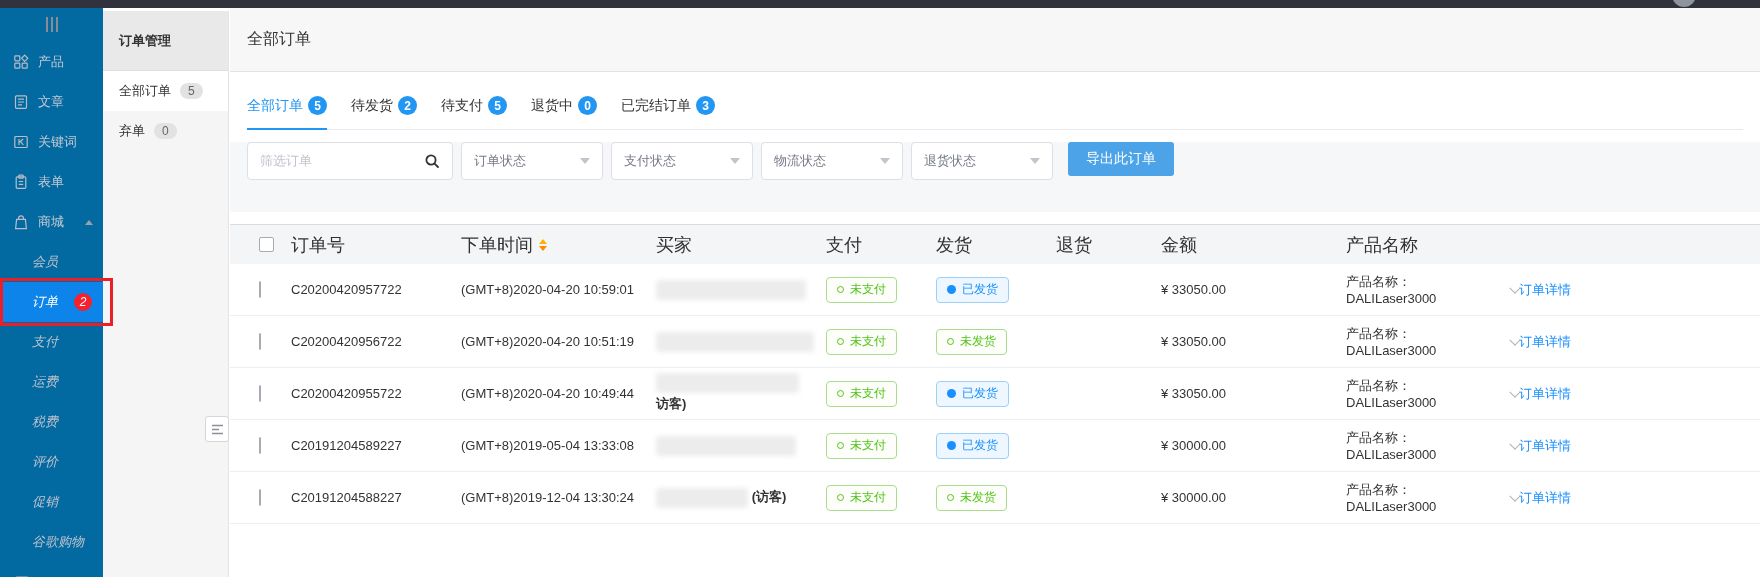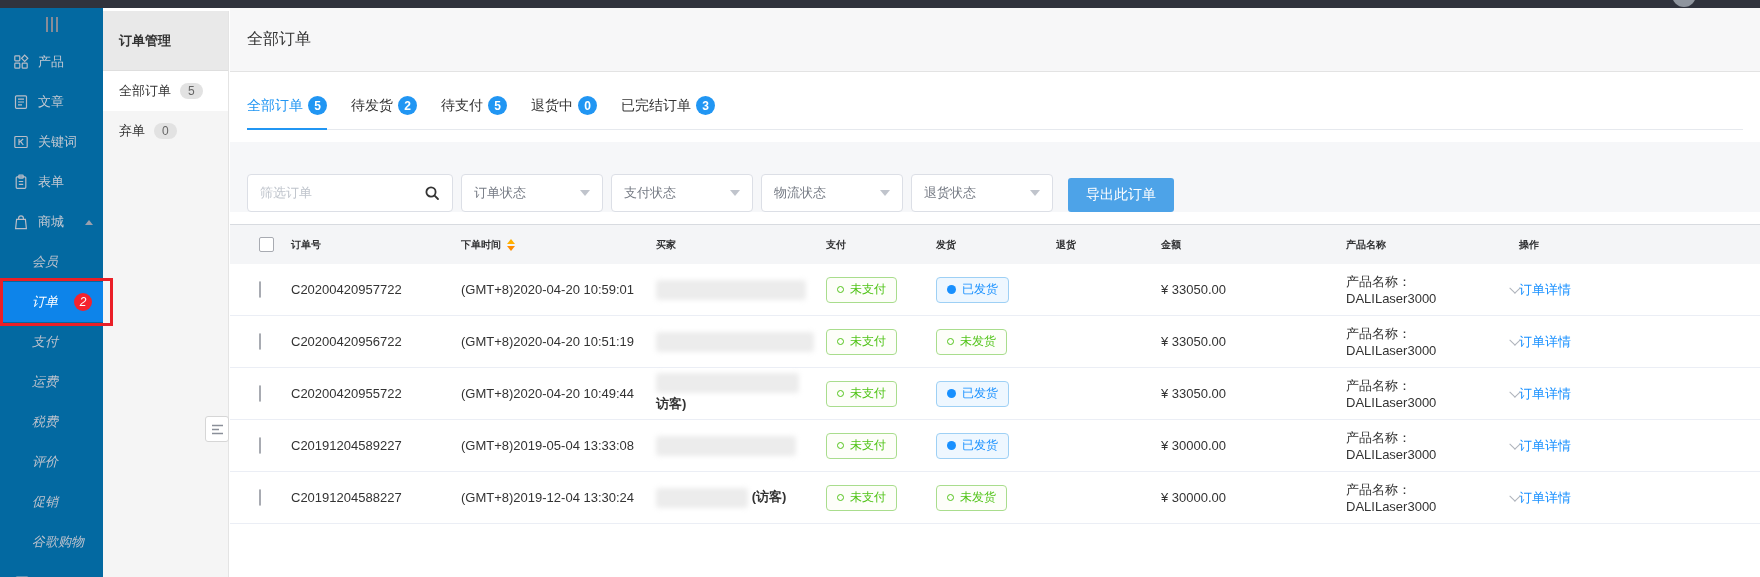--- a/index.html
+++ b/index.html
@@ -37,31 +37,31 @@
   .collapse-btn { position:absolute; left:205px; top:416px; width:24px; height:26px; background:#fff;
     border:1px solid #d6d6d6; border-radius:3px; z-index:7; display:flex; align-items:center; justify-content:center; cursor:pointer; }
   
   .main { position:absolute; left:230px; top:8px; width:1530px; height:569px; background:#fff; }
   .title-band { height:64px; background:#f7f7f8; border-bottom:1px solid #e3e3e3; display:flex; align-items:center; padding-left:17px; font-size:16px; color:#333; }
   .tabs { display:flex; gap:24px; margin:22px 0 0 17px; height:36px; border-bottom:1px solid #e6e9ee; width:1496px; }
   .tab { position:relative; display:flex; align-items:center; gap:5px; font-size:14px; color:#333; cursor:pointer; padding-bottom:12px; }
   .tab.active { color:#2196f3; }
   .tab.active::after { content:''; position:absolute; left:0; right:0; bottom:-1px; height:2px; background:#2196f3; }
   .tab-badge { min-width:19px; height:19px; border-radius:50%; background:#2196f3; color:#fff; font-size:12px; font-weight:bold; display:flex; align-items:center; justify-content:center; }
-  .filterbar { margin-top:12px; height:70px; background:#f6f7f9; display:flex; align-items:flex-end; padding-left:17px; gap:8px; }
+  .filterbar { margin-top:12px; height:70px; background:#f6f7f9; display:flex; align-items:flex-start; padding-left:17px; gap:8px; }
   .f-input { background:#fff; border:1px solid #dcdfe6; border-radius:4px; height:38px; display:flex; align-items:center; justify-content:space-between; padding:0 12px; font-size:13px; color:#bfc4cc; cursor:text; }
   .f-search { width:206px; }
   .f-time { width:142px; }
   .f-select { width:142px; color:#767b85; cursor:pointer; }
   .sel-caret { width:0; height:0; border-left:5px solid transparent; border-right:5px solid transparent; border-top:6px solid #c0c4cc; }
   .export-btn { margin-left:7px; height:34px; padding:0 18px; background:#4da3e8; color:#fff; font-size:14px; border:none; border-radius:3px; cursor:pointer; }
   
   .table { margin-top:12px; }
   .thead, .trow { display:grid; grid-template-columns:32px 170px 195px 170px 110px 120px 105px 185px 173px 1fr; padding-left:29px; align-items:center; }
-  .thead { height:40px; background:#f4f5f7; border-top:1px solid #d8dbe0; font-size:10px; font-weight:bold; color:#303133; }
+  .thead { height:40px; background:#f4f5f7; border-top:1px solid #d8dbe0; font-size:18px; font-weight:normal; color:#303133; }
   .trow { height:52px; border-bottom:1px solid #ebeef5; font-size:13px; color:#333; }
   .checkbox { width:15px; height:15px; border:1px solid #a8abb2; border-radius:2px; background:#fff; cursor:pointer; }
   .th { display:flex; align-items:center; }
   .sort { display:inline-flex; flex-direction:column; gap:2px; margin-left:6px; cursor:pointer; }
   .sort .up { width:0; height:0; border-left:4px solid transparent; border-right:4px solid transparent; border-bottom:5px solid #ffb000; }
   .sort .down { width:0; height:0; border-left:4px solid transparent; border-right:4px solid transparent; border-top:5px solid #ff8c00; }
   .badge { display:inline-flex; align-items:center; gap:6px; height:26px; padding:0 10px; border-radius:4px; font-size:12px; border:1px solid; background:#fff; }
   .badge.green { color:#52c41a; border-color:#a9dd8d; background:#fdfef9; }
   .badge.blue { color:#1890ff; border-color:#9ed0f5; background:#eef7ff; }
   .dot { width:9px; height:9px; border-radius:50%; }
@@ -318,23 +318,20 @@
   </div>
 
   <div class="th">
     <span>金额</span>
   </div>
 
   <div class="th">
     <span>产品名称</span>
   </div>
 
-  <div class="th">
-    <span>操作</span>
-  </div>
 </div>
     <div>
   <div class="trow">
     <div><span class="checkbox"></span></div>
     <div>C20200420957722</div>
     <div>(GMT+8)2020-04-20 10:59:01</div>
     <div class="buyer-cell"><span class="blur" style="width: 150px;"></span> <span class="buyer-extra"></span></div>
     <div><span class="badge green">
               <i class="dot outline"></i>
               <span>未支付</span>

